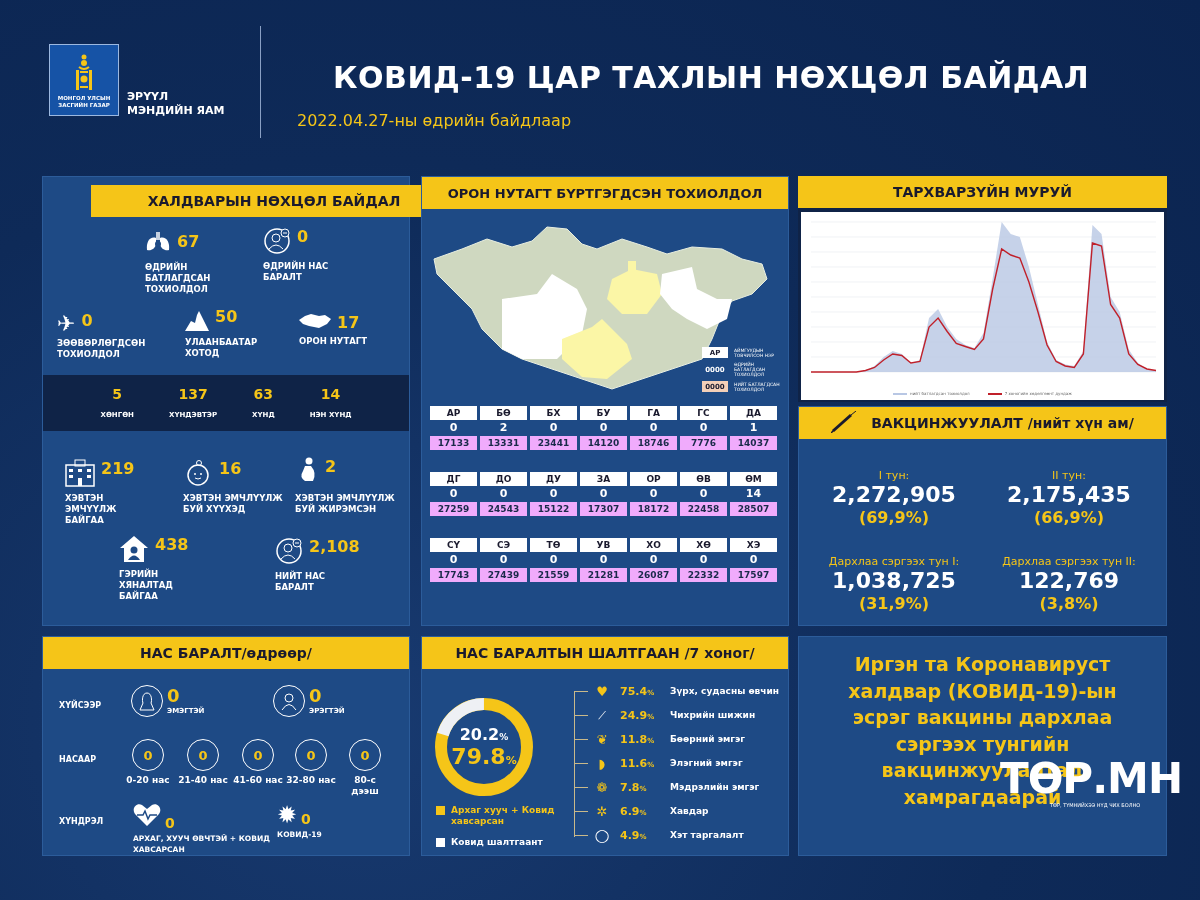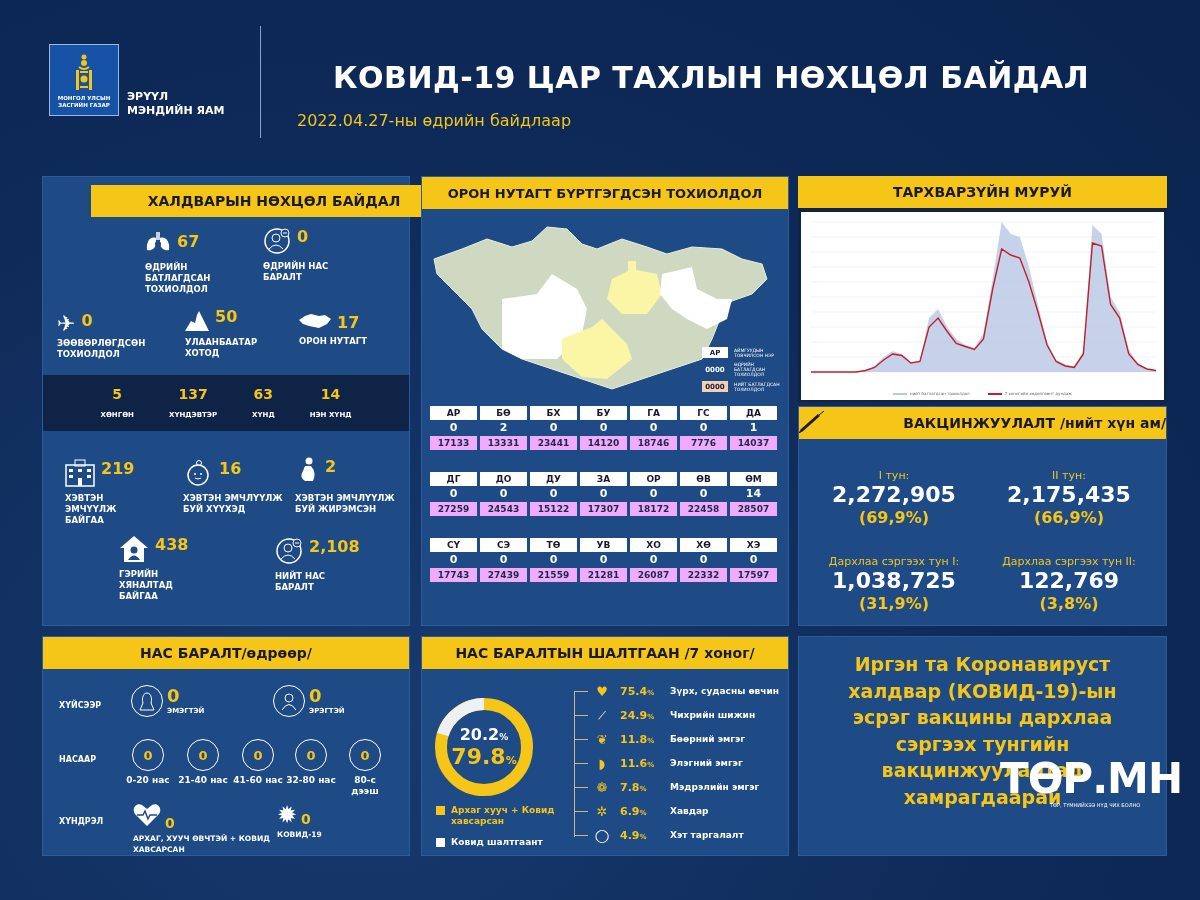--- a/index.html
+++ b/index.html
@@ -78,21 +78,21 @@
   .s3 { left: 798px; top: 176px; width: 369px; height: 226px; background: #0f2347; }
   .s3 .ybar { position: absolute; left: 0; top: 0; width: 100%; }
   .chart-area { position: absolute; left: 3px; top: 36px; width: 363px; height: 188px; background: #fff; }
   .chart-legend { position: absolute; bottom: 4px; left: 0; width: 100%; display: flex; justify-content: center; gap: 18px; font-size: 4px; color: #666; }
   .chart-legend span::before { content: ""; display: inline-block; width: 14px; height: 2px; margin-right: 3px; vertical-align: middle; }
   .lg-bar::before { background: #b8c7e4; }
   .lg-line::before { background: #c0202a; }
 
   
   .s4 { left: 798px; top: 406px; width: 369px; height: 220px; }
-  .s4 .ybar { position: absolute; left: 0; top: 0; width: 100%; height: 32px; justify-content: space-between; gap: 14px; }
+  .s4 .ybar { position: absolute; left: 0; top: 0; width: 100%; height: 32px; justify-content: center; gap: 14px; }
   .vac { position: absolute; text-align: center; width: 170px; }
   .vac .vl { font-size: 11px; color: #f5c518; font-family: "DejaVu Sans", sans-serif; }
   .vac .vn { font-size: 22px; font-weight: bold; color: #fff; line-height: 26px; }
   .vac .vp { font-size: 16px; font-weight: bold; color: #f5c518; }
 
   
   .s5 { left: 42px; top: 636px; width: 368px; height: 220px; }
   .s5 .ybar { position: absolute; left: 0; top: 0; width: 100%; }
   .rowlbl { position: absolute; font-size: 8px; font-weight: bold; }
   .circ { width: 32px; height: 32px; border: 1.5px solid #fff; border-radius: 50%; display:flex; align-items:center; justify-content:center; }

